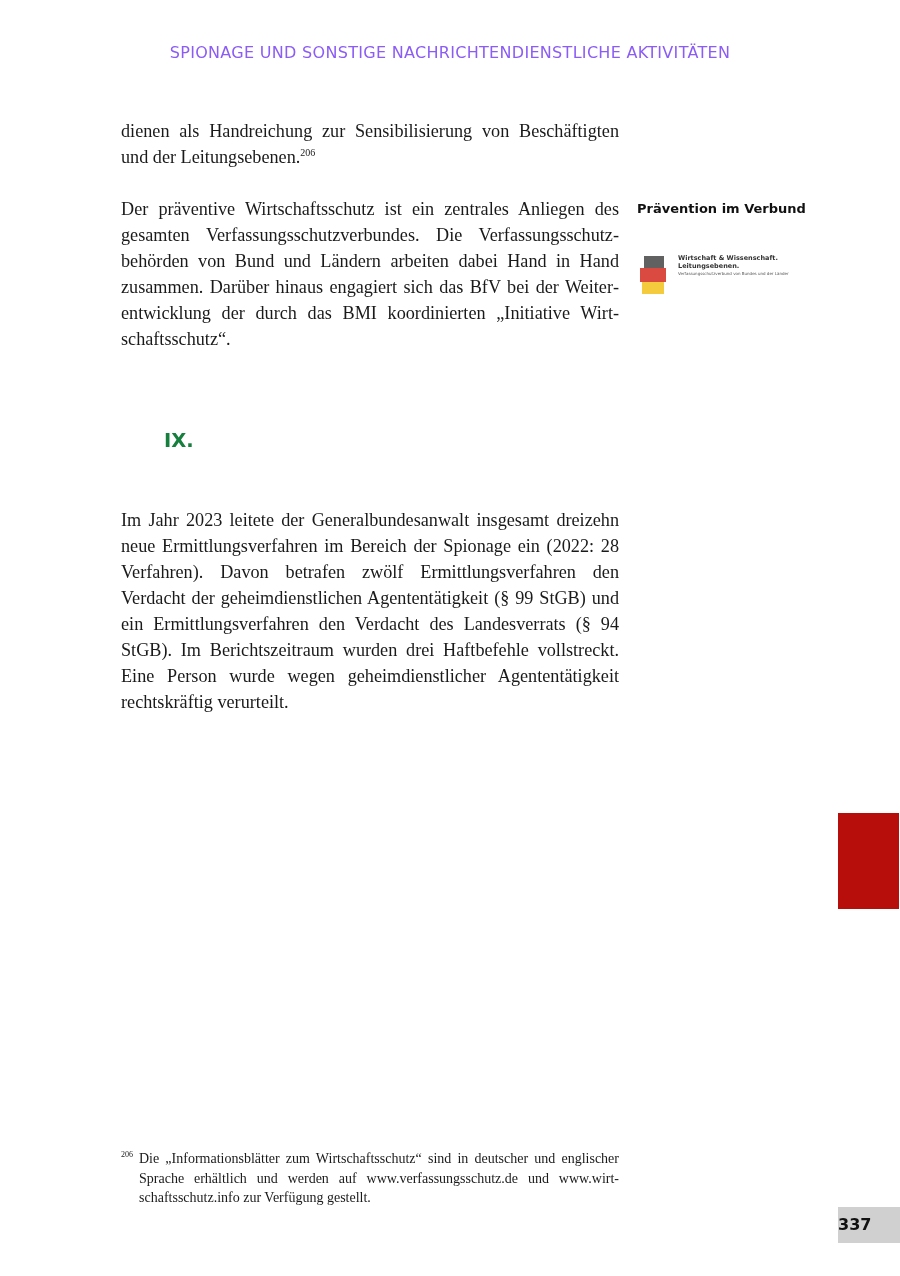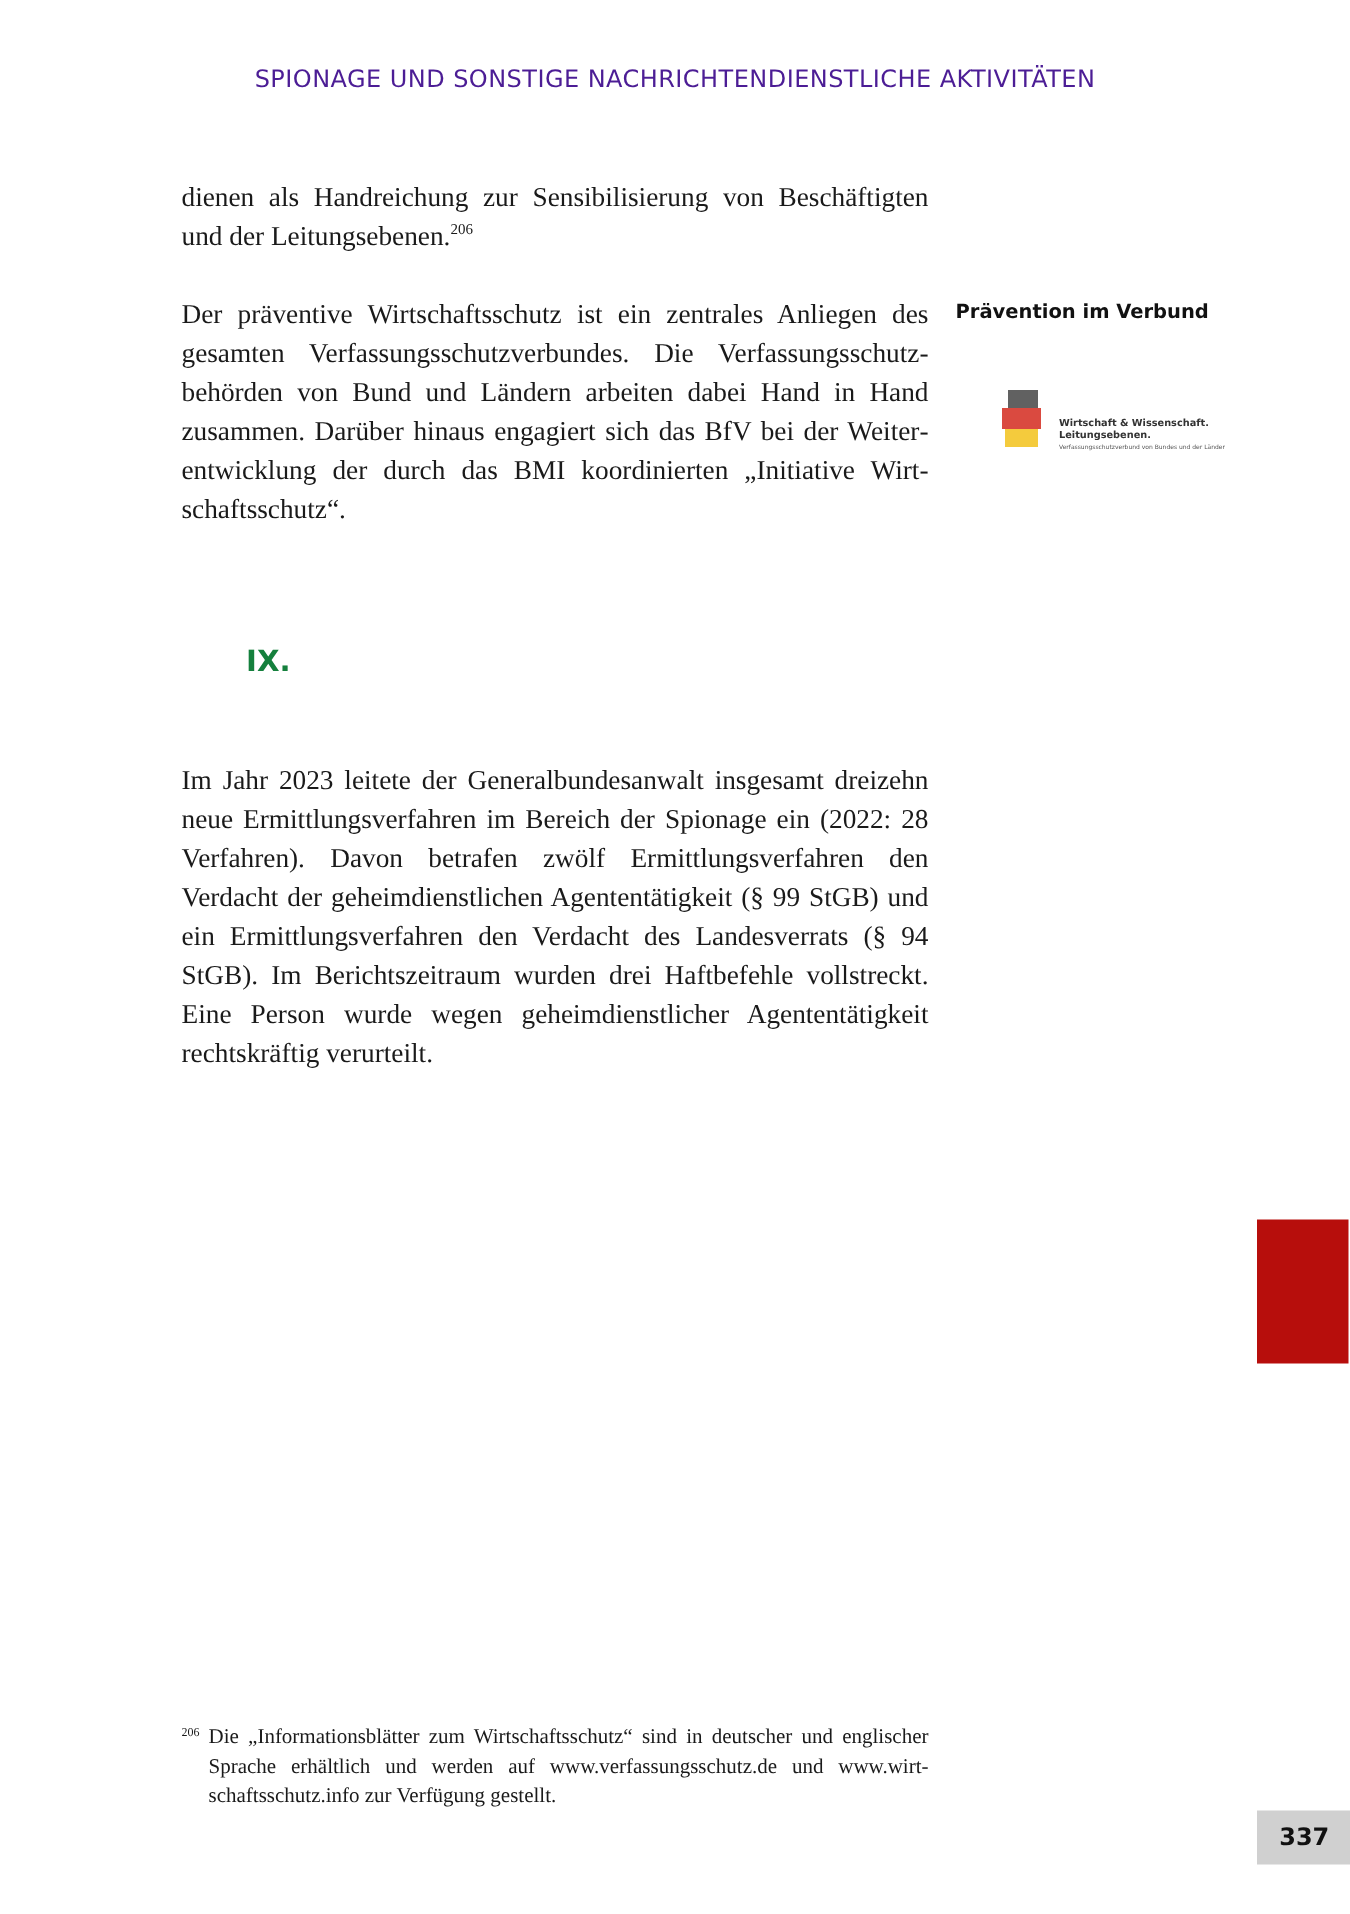--- a/index.html
+++ b/index.html
@@ -4,41 +4,41 @@
 <style>
   html, body { margin: 0; padding: 0; }
   body {
     width: 900px; height: 1276px; position: relative; background: #ffffff;
     overflow: hidden; color: #1a1a1a;
     font-family: "DejaVu Serif", "Liberation Serif", serif;
   }
   .running-head {
     position: absolute; top: 43px; left: 0; width: 900px; text-align: center;
     font-family: "DejaVu Sans", "Liberation Sans", sans-serif;
-    font-size: 16px; letter-spacing: 0.3px; color: #4c1d95;
+    font-size: 16px; letter-spacing: 0.3px; color: #8b5cf6;
   }
   .body-text {
     position: absolute; left: 121px; width: 498px;
     font-family: "Liberation Serif", "DejaVu Serif", serif;
     font-size: 18.2px; line-height: 26px; text-align: justify;
     hyphens: manual;
   }
   .body-text p { margin: 0; }
   sup.fn { font-size: 10px; vertical-align: 7px; line-height: 0; }
   #p1 { top: 118px; }
   #p2 { top: 196px; }
   #p3 { top: 507px; }
   .margin-note {
     position: absolute; left: 637px; top: 196px; width: 180px;
     font-family: "DejaVu Sans", "Liberation Sans", sans-serif;
     font-weight: bold; font-size: 13px; line-height: 25px; color: #111;
   }
   .logo {
-    position: absolute; left: 666px; top: 254px; width: 178px; height: 48px;
-    display: flex; align-items: flex-end;
+    position: absolute; left: 638px; top: 254px; width: 178px; height: 48px;
+    display: flex; align-items: flex-start;
   }
   .logo-mark { width: 34px; height: 44px; position: relative; flex: 0 0 auto; }
   .logo-mark .b1 { position:absolute; left:6px; top:2px; width:20px; height:12px; background:#3a3a3a; opacity:.8; }
   .logo-mark .b2 { position:absolute; left:2px; top:14px; width:26px; height:14px; background:#d42a1e; opacity:.85; }
   .logo-mark .b3 { position:absolute; left:4px; top:28px; width:22px; height:12px; background:#f2c21b; opacity:.85; }
   .logo-text {
     margin-left: 6px; font-family: "DejaVu Sans", "Liberation Sans", sans-serif;
     color: #333; line-height: 8px;
   }
   .logo-text .l1 { font-size: 6.5px; font-weight: bold; }
@@ -59,21 +59,21 @@
     display: flex;
   }
   .footnote .fn-num { width: 18px; flex: 0 0 auto; font-size: 8px; line-height: 12px; }
   .footnote .fn-text { flex: 1; }
   .tab-marker {
     position: absolute; left: 838px; top: 813px; width: 61px; height: 96px;
     background: #b70e0c;
   }
   .page-number {
     position: absolute; left: 838px; top: 1207px; width: 63px; height: 36px;
-    background: #d0d0d0; color: #111; text-align: center;
+    background: #d0d0d0; color: #111; 
     font-family: "DejaVu Sans", "Liberation Sans", sans-serif;
     font-weight: bold; font-size: 16px; line-height: 36px;
   }
 </style>
 </head>
 <body>
 
 <div class="running-head">SPIONAGE UND SONSTIGE NACHRICHTENDIENSTLICHE AKTIVITÄTEN</div>
 
 <div class="body-text" id="p1">

